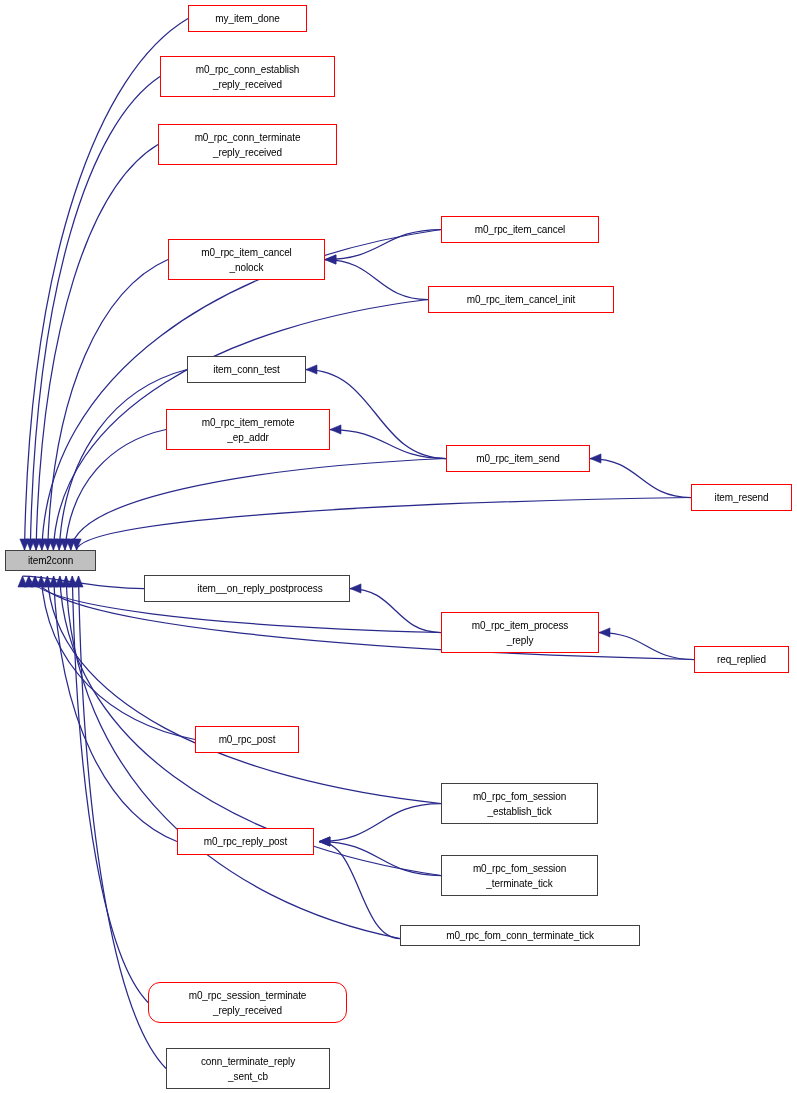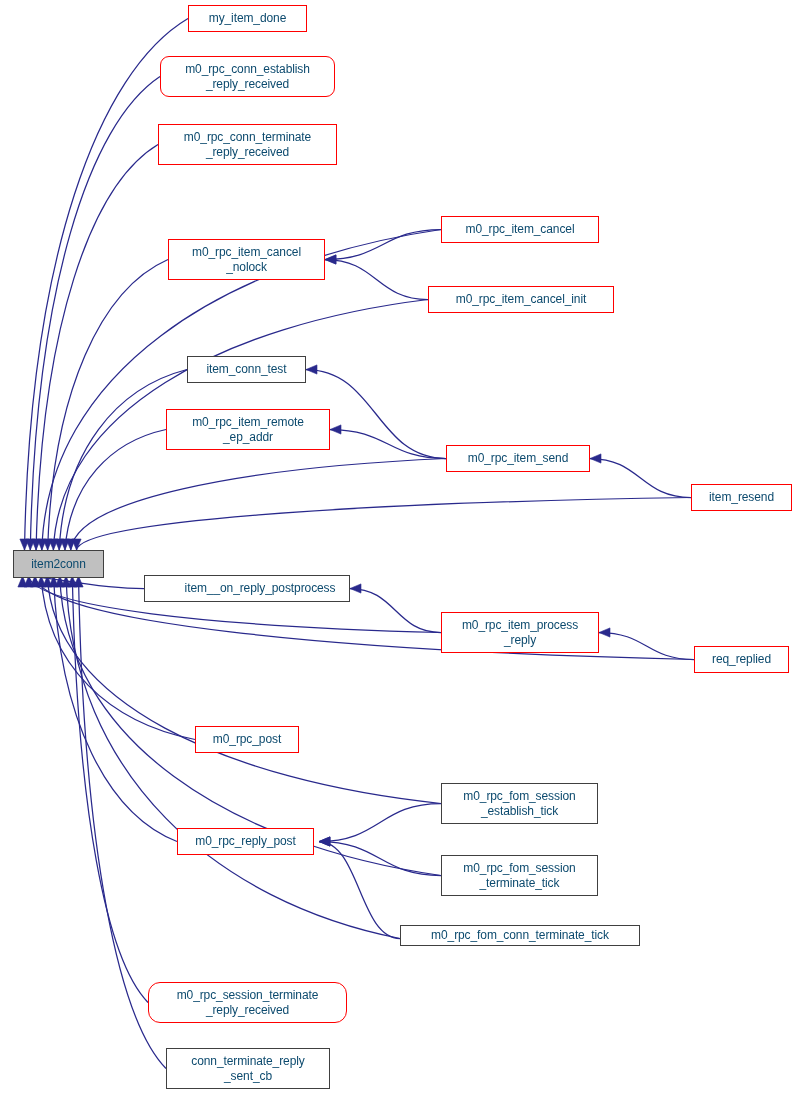--- a/index.html
+++ b/index.html
@@ -22,23 +22,23 @@
     height: 1093px;
     overflow: visible;
   }
   .node {
     position: absolute;
     box-sizing: border-box;
     display: flex;
     align-items: center;
     justify-content: center;
     text-align: center;
-    font-size: 12px;
+    font-size: 10px;
     line-height: 15px;
-    color: #0c4a6e;
+    color: #000000;
     background: #ffffff;
     border: 1px solid #ff0000;
     white-space: pre-line;
     letter-spacing: -0.1px;
     z-index: 5;
   }
   .node.dark {
     border: 1px solid #404040;
   }
   .node.focus {
@@ -116,23 +116,23 @@
       <path d="M400,938.5 C359.5,938.5 359.5,841.5 319,841.5" class="edge-path"></path>
       <polygon points="319,841.5 330,836.9 330,846.1" class="edge-head"></polygon>
       <path d="M400,938.5 C216.33055555555552,902.25 71.05555555555556,775.375 66.05555555555556,576" class="edge-path"></path>
       <polygon points="66.05555555555556,576 70.65555555555555,587 61.455555555555556,587" class="edge-head"></polygon>
       <path d="M148,1002.5 C106.35277777777777,959.85 77.27777777777777,810.575 72.27777777777777,576" class="edge-path"></path>
       <polygon points="72.27777777777777,576 76.87777777777777,587 67.67777777777778,587" class="edge-head"></polygon>
       <path d="M166,1068.5 C117.875,1019.25 83.5,846.875 78.5,576" class="edge-path"></path>
       <polygon points="78.5,576 83.1,587 73.9,587" class="edge-head"></polygon>
     </svg>
   <div id="node-layer">
-      <div class="node focus" style="left: 13px; top: 550px; width: 91px; height: 28px;">item2conn</div>
+      <div class="node focus" style="left: 5px; top: 550px; width: 91px; height: 21px;">item2conn</div>
       <div class="node" style="left: 188px; top: 5px; width: 119px; height: 27px;">my_item_done</div>
-      <div class="node" style="left: 160px; top: 56px; width: 175px; height: 41px; border-radius: 9px;">m0_rpc_conn_establish
+      <div class="node" style="left: 160px; top: 56px; width: 175px; height: 41px;">m0_rpc_conn_establish
 _reply_received</div>
       <div class="node" style="left: 158px; top: 124px; width: 179px; height: 41px;">m0_rpc_conn_terminate
 _reply_received</div>
       <div class="node" style="left: 441px; top: 216px; width: 158px; height: 27px;">m0_rpc_item_cancel</div>
       <div class="node" style="left: 168px; top: 239px; width: 157px; height: 41px;">m0_rpc_item_cancel
 _nolock</div>
       <div class="node" style="left: 428px; top: 286px; width: 186px; height: 27px;">m0_rpc_item_cancel_init</div>
       <div class="node dark" style="left: 187px; top: 356px; width: 119px; height: 27px;">item_conn_test</div>
       <div class="node" style="left: 166px; top: 409px; width: 164px; height: 41px;">m0_rpc_item_remote
 _ep_addr</div>

